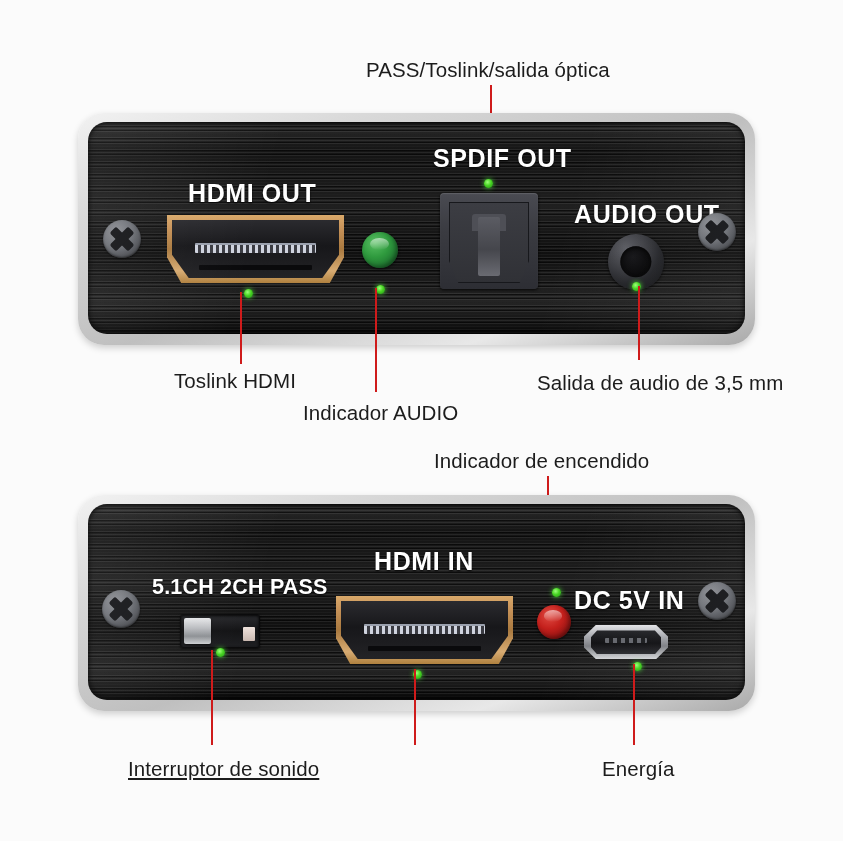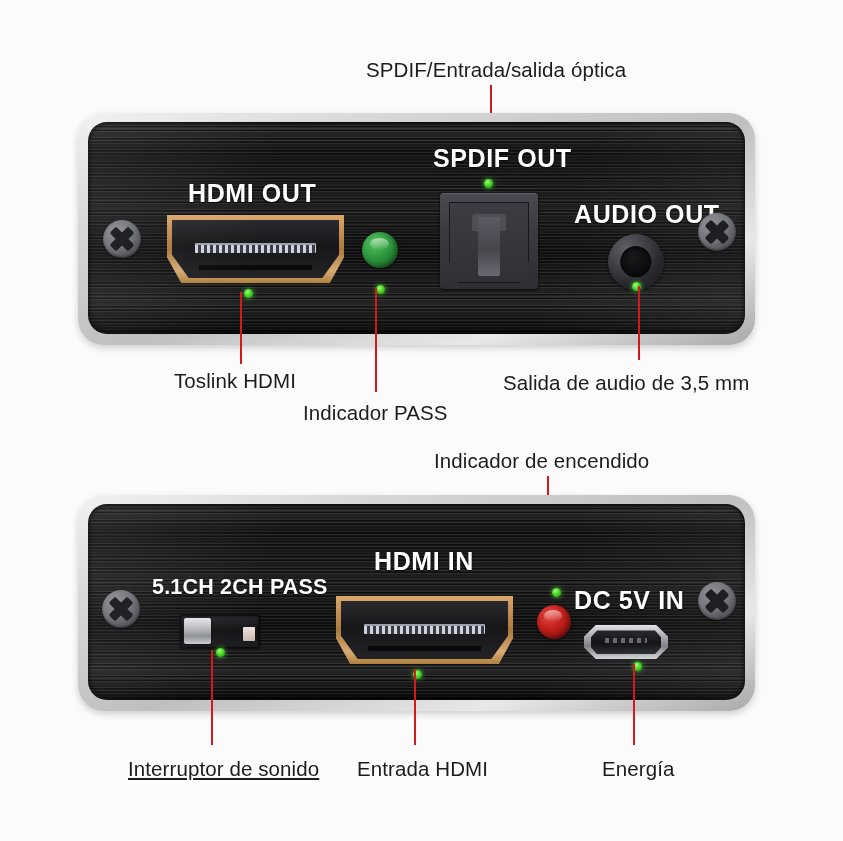--- a/index.html
+++ b/index.html
@@ -197,21 +197,21 @@
     position:absolute;left:20%;right:20%;top:30%;height:24%;
     background:repeating-linear-gradient(to right,#6e7077 0px,#6e7077 4px,#1b1c1f 4px,#1b1c1f 8px);
     border-radius:1px;opacity:.9;
   }
 </style>
 </head>
 <body>
 
 <div class="stage">
 
-  <div class="callout" style="left:366px;top:58px;">SPDIF/Entrada/salida óptica</div>
+  <div class="callout" style="left:366px;top:58px;">PASS/Toslink/salida óptica</div>
   <div class="leader" style="left:490px;top:85px;height:75px;"></div>
 
   <div class="device" style="left:78px;top:113px;width:677px;height:232px;">
     <div class="panel">
 
       <div class="silk" style="left:100px;top:57px;">HDMI OUT</div>
       <div class="silk" style="left:345px;top:22px;">SPDIF OUT</div>
       <div class="silk" style="left:486px;top:78px;">AUDIO OUT</div>
 
       <div class="screw" style="left:15px;top:98px;">
@@ -254,24 +254,24 @@
       <div class="dot" style="left:396px;top:57px;"></div>
       <div class="dot" style="left:544px;top:160px;"></div>
 
     </div>
   </div>
 
   <div class="leader" style="left:240px;top:292px;height:72px;"></div>
   <div class="callout" style="left:174px;top:369px;">Toslink HDMI</div>
 
   <div class="leader" style="left:375px;top:288px;height:104px;"></div>
-  <div class="callout" style="left:303px;top:401px;">Indicador PASS</div>
+  <div class="callout" style="left:303px;top:401px;">Indicador AUDIO</div>
 
   <div class="leader" style="left:638px;top:286px;height:74px;"></div>
-  <div class="callout" style="left:503px;top:371px;">Salida de audio de 3,5 mm</div>
+  <div class="callout" style="left:537px;top:371px;">Salida de audio de 3,5 mm</div>
 
   <div class="callout" style="left:434px;top:449px;">Indicador de encendido</div>
   <div class="leader" style="left:547px;top:476px;height:137px;"></div>
 
   <div class="device" style="left:78px;top:495px;width:677px;height:216px;">
     <div class="panel">
 
       <div class="silk small" style="left:64px;top:71px;">5.1CH 2CH PASS</div>
       <div class="silk" style="left:286px;top:43px;">HDMI IN</div>
       <div class="silk" style="left:486px;top:82px;">DC 5V IN</div>
@@ -318,18 +318,17 @@
       <div class="dot" style="left:464px;top:84px;"></div>
       <div class="dot" style="left:545px;top:158px;"></div>
 
     </div>
   </div>
 
   <div class="leader" style="left:211px;top:650px;height:95px;"></div>
   <div class="callout" style="left:128px;top:757px;text-decoration:underline;">Interruptor de sonido</div>
 
   <div class="leader" style="left:414px;top:669px;height:76px;"></div>
-  <div class="callout" style="left:357px;top:757px;">Entrada HDMI</div>
 
   <div class="leader" style="left:633px;top:664px;height:81px;"></div>
   <div class="callout" style="left:602px;top:757px;">Energía</div>
 
 </div>
 
 </body></html>

